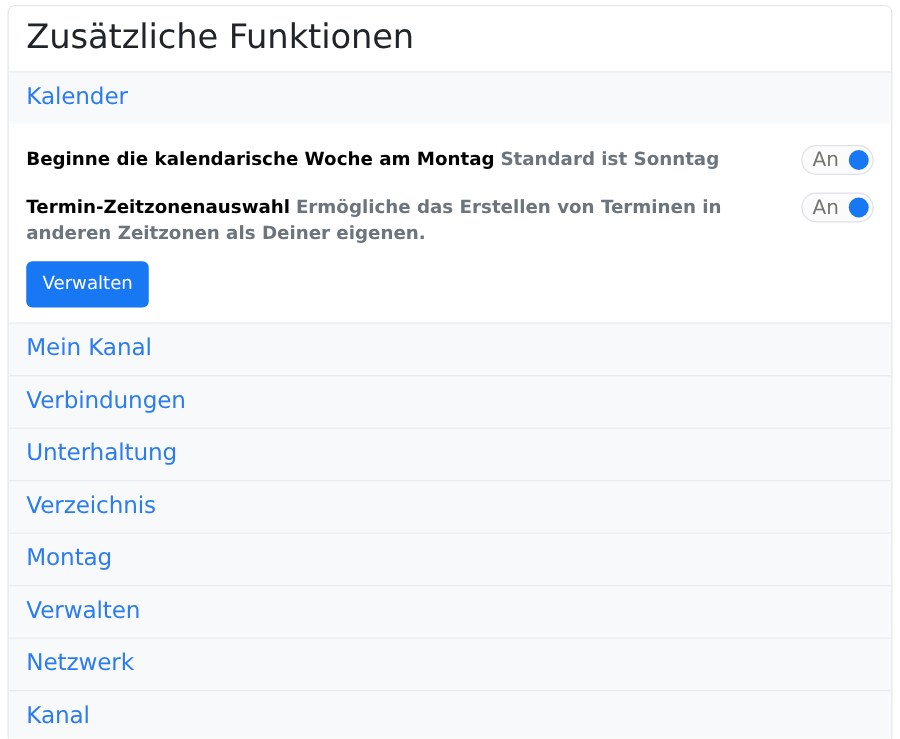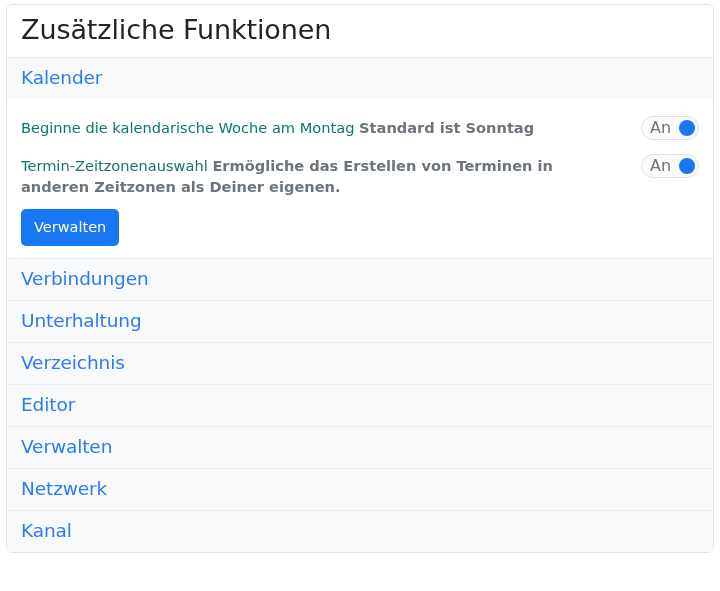--- a/index.html
+++ b/index.html
@@ -81,22 +81,22 @@
   .field-text {
     flex: 1 1 auto;
     padding-right: 16px;
     max-width: 610px;
     font-size: 14.6px;
     line-height: 21px;
     color: #212529;
     padding-top: 2px;
   }
   .field-label {
-    font-weight: 400;
-    color: #0f766e;
+    font-weight: 700;
+    color: #000000;
   }
   .field-help {
     font-weight: 700;
     color: #6c757d;
   }
 
   
   .toggle {
     flex: 0 0 auto;
     position: relative;
@@ -181,23 +181,24 @@
           <span class="toggle-knob"></span>
         </div>
       </div>
 
       <div class="submit-wrap">
         <button class="btn-primary" type="button">Verwalten</button>
       </div>
     </div>
 
     <div id="collapsed-list">
+        <div class="section-row"><span class="section-link">Mein Kanal</span></div>
         <div class="section-row"><span class="section-link">Verbindungen</span></div>
         <div class="section-row"><span class="section-link">Unterhaltung</span></div>
         <div class="section-row"><span class="section-link">Verzeichnis</span></div>
-        <div class="section-row"><span class="section-link">Editor</span></div>
+        <div class="section-row"><span class="section-link">Montag</span></div>
         <div class="section-row"><span class="section-link">Verwalten</span></div>
         <div class="section-row"><span class="section-link">Netzwerk</span></div>
         <div class="section-row"><span class="section-link">Kanal</span></div>
       </div>
 
   </div>
 </div>
 
 </body></html>

